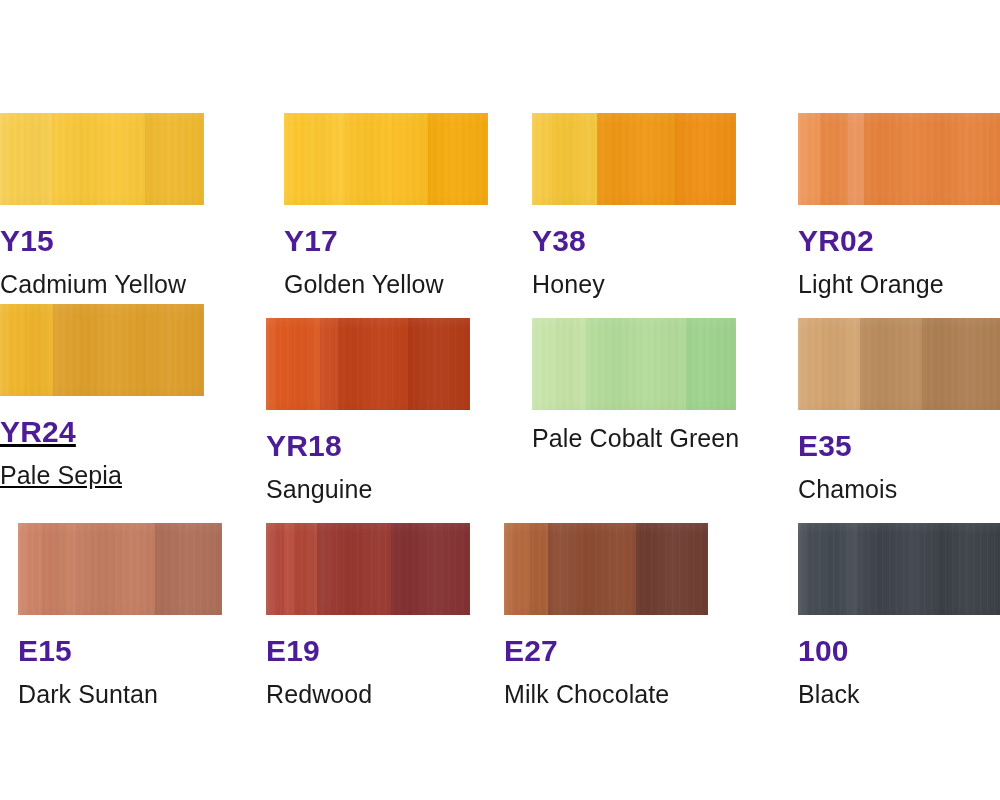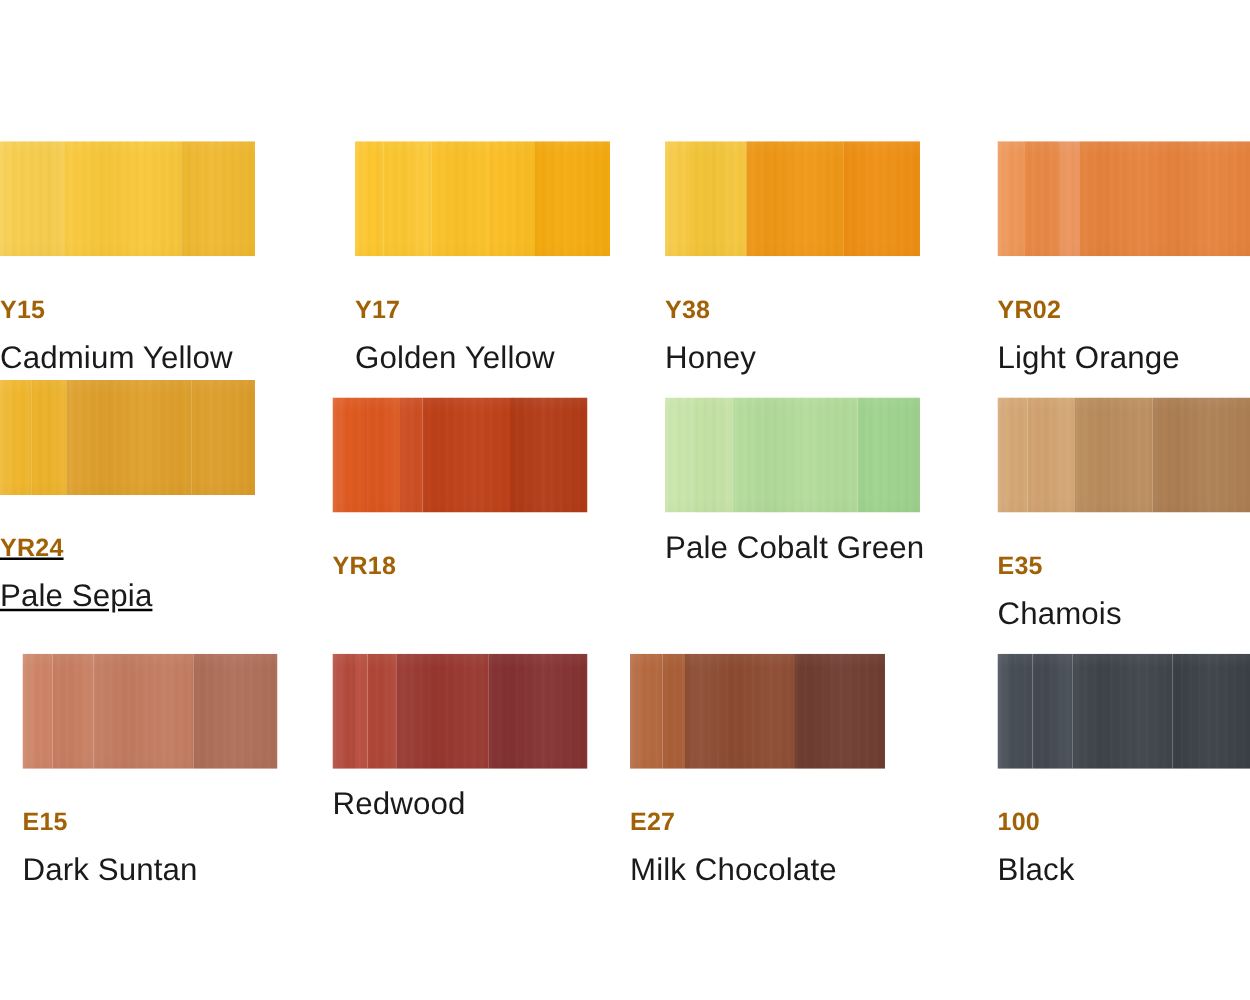--- a/index.html
+++ b/index.html
@@ -74,26 +74,26 @@
         rgba(0,0,0,0.014) 4px,
         rgba(255,255,255,0.0) 7px),
       linear-gradient(180deg,
         rgba(255,255,255,0.05) 0%,
         rgba(255,255,255,0.0) 12%,
         rgba(0,0,0,0.0) 88%,
         rgba(0,0,0,0.015) 100%);
   }
 
   .swatch-code {
-    font-size: 20px;
+    font-size: 30px;
     font-weight: bold;
-    color: #a16207;
+    color: #4c1d95;
     letter-spacing: 0.2px;
     line-height: 1;
-    margin-top: 33px;
+    margin-top: 21px;
     white-space: nowrap;
   }
 
   .swatch-name {
     font-size: 25px;
     font-weight: normal;
     color: #1a1a1a;
     letter-spacing: 0.1px;
     line-height: 1;
     margin-top: 16px;
@@ -156,20 +156,21 @@
     </div>
     <div class="swatch-card" style="left: 266px; top: 318px;">
       <div class="swatch-chip">
         <div class="band" style="width: 26px; background: rgb(222, 90, 33);"></div>
         <div class="band" style="width: 28px; background: rgb(220, 87, 31);"></div>
         <div class="band" style="width: 18px; background: rgb(204, 74, 29);"></div>
         <div class="band" style="width: 70px; background: rgb(191, 65, 24);"></div>
         <div class="band" style="width: 62px; background: rgb(178, 58, 22);"></div>
       </div>
       <div class="swatch-code">YR18</div>
+      <div class="swatch-name">Sanguine</div>
     </div>
     <div class="swatch-card" style="left: 532px; top: 318px;">
       <div class="swatch-chip">
         <div class="band" style="width: 24px; background: rgb(201, 229, 171);"></div>
         <div class="band" style="width: 30px; background: rgb(198, 227, 166);"></div>
         <div class="band" style="width: 100px; background: rgb(179, 220, 154);"></div>
         <div class="band" style="width: 50px; background: rgb(158, 211, 141);"></div>
       </div>
       <div class="swatch-name">Pale Cobalt Green</div>
     </div>
@@ -194,20 +195,21 @@
       <div class="swatch-name">Dark Suntan</div>
     </div>
     <div class="swatch-card" style="left: 266px; top: 523px;">
       <div class="swatch-chip">
         <div class="band" style="width: 18px; background: rgb(178, 74, 60);"></div>
         <div class="band" style="width: 10px; background: rgb(187, 83, 67);"></div>
         <div class="band" style="width: 23px; background: rgb(176, 72, 56);"></div>
         <div class="band" style="width: 74px; background: rgb(152, 55, 47);"></div>
         <div class="band" style="width: 79px; background: rgb(132, 49, 49);"></div>
       </div>
+      <div class="swatch-code">E19</div>
       <div class="swatch-name">Redwood</div>
     </div>
     <div class="swatch-card" style="left: 504px; top: 523px;">
       <div class="swatch-chip">
         <div class="band" style="width: 26px; background: rgb(181, 105, 63);"></div>
         <div class="band" style="width: 18px; background: rgb(171, 97, 57);"></div>
         <div class="band" style="width: 88px; background: rgb(141, 75, 50);"></div>
         <div class="band" style="width: 72px; background: rgb(111, 61, 49);"></div>
       </div>
       <div class="swatch-code">E27</div>

